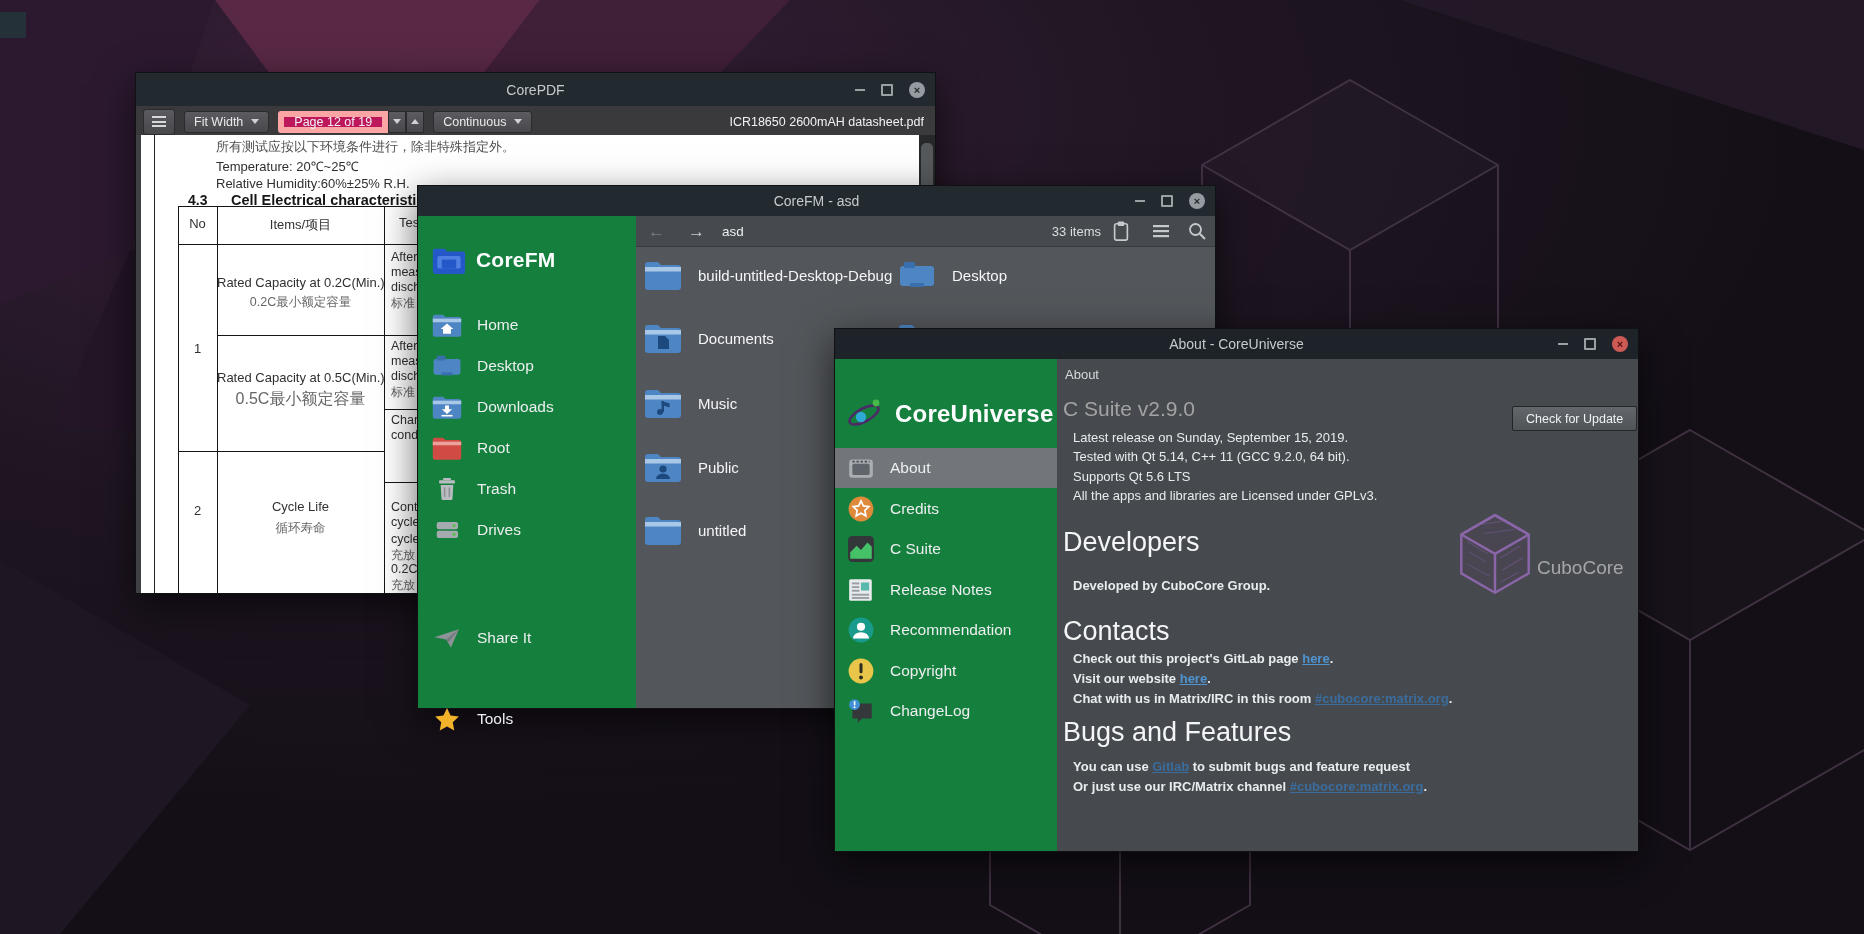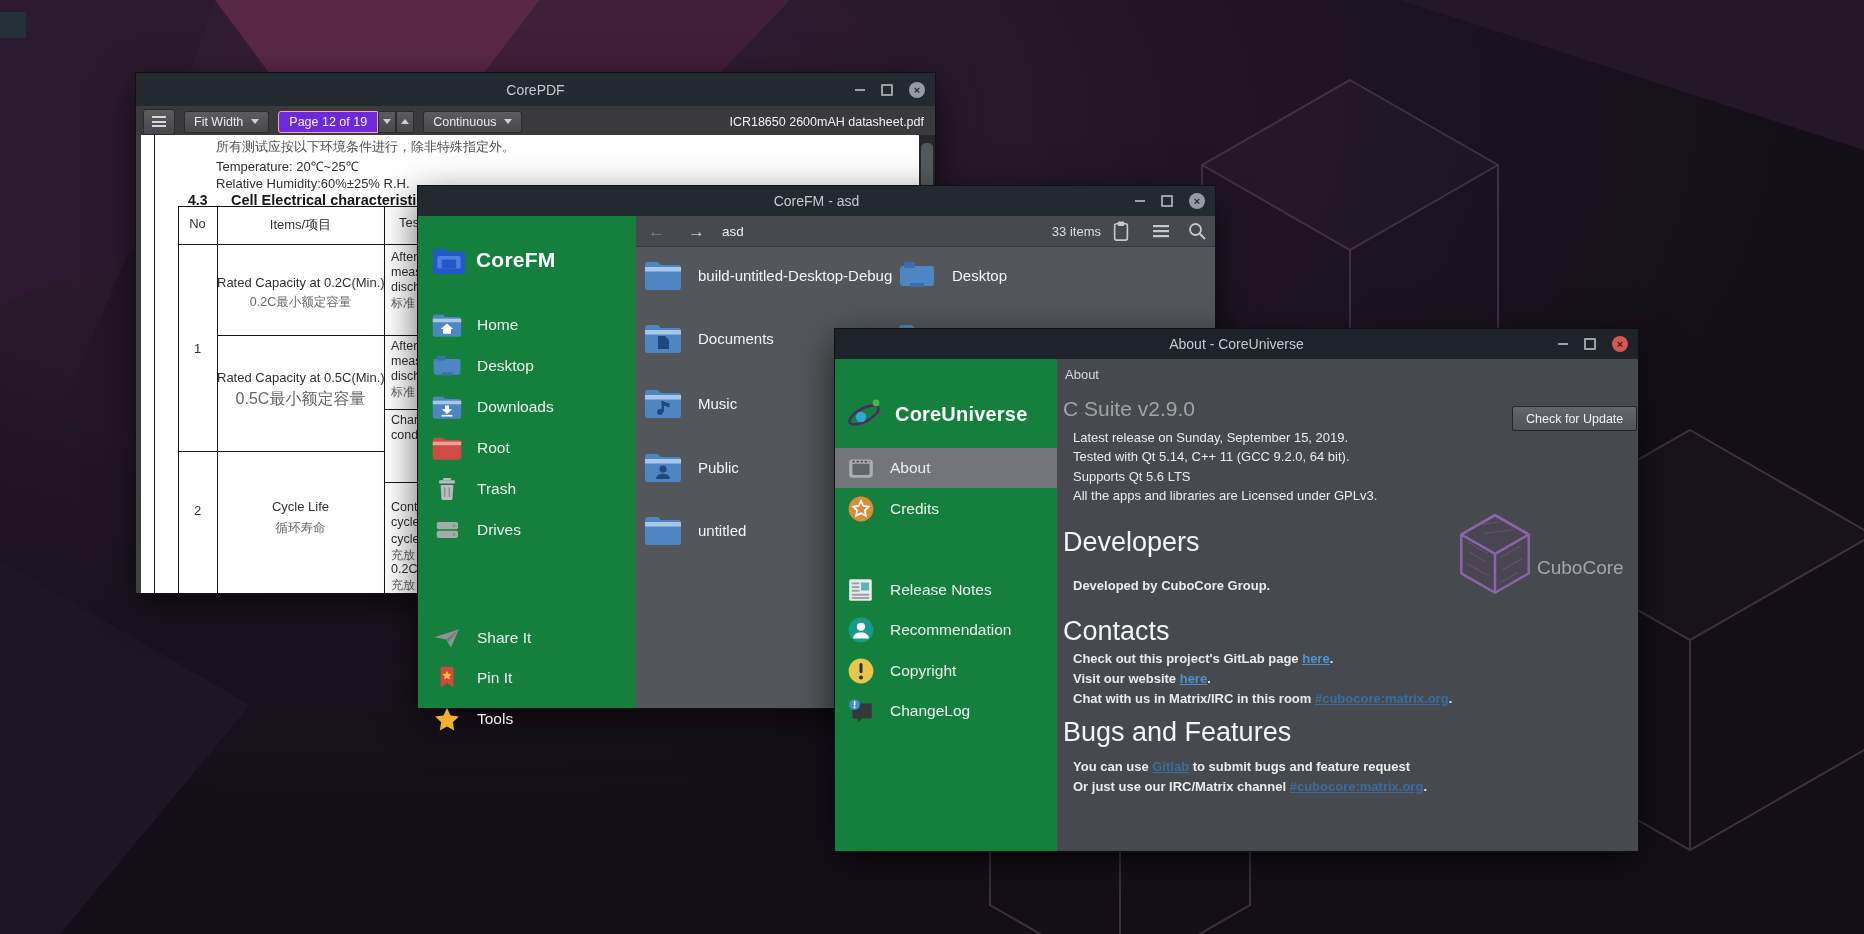--- a/index.html
+++ b/index.html
@@ -16,21 +16,21 @@
   .mx{width:8px;height:8px;border:2px solid #9aa1a5;border-radius:1px}
   .cl{width:16px;height:16px;border-radius:50%;background:#959ba0;color:#23282b;font-size:11px;line-height:16px;text-align:center;font-weight:bold}
   .cl.red{background:#cd5a55;color:#55100e}
   
   .pdf-tools{height:31px;background:#3a3a3c;display:flex;align-items:center;gap:9px;padding:0 7px;border-bottom:1px solid #2a2a2c}
   .btn{background:linear-gradient(#5c5c60,#48484c);border:1px solid #2b2b2d;border-radius:3px;color:#eaeaeb;font-size:12.5px;height:22px;display:flex;align-items:center;padding:0 9px;gap:8px;box-sizing:border-box}
   .car{width:0;height:0;border-left:4px solid transparent;border-right:4px solid transparent;border-top:5px solid #cfd2d4}
   .caru{width:0;height:0;border-left:4px solid transparent;border-right:4px solid transparent;border-bottom:5px solid #cfd2d4}
   .hamb{width:30px;justify-content:center;flex-direction:column;gap:2.5px;display:flex;align-items:center;height:24px;background:linear-gradient(#5c5c60,#48484c);border:1px solid #2b2b2d;border-radius:3px}
   .hamb i{display:block;width:14px;height:2px;background:#d6d8da}
-  .pageind{background:#6d28d9;border:1px solid #fca5a5;border-radius:3px 0 0 3px;color:#f2f2f3;font-size:12.5px;height:22px;display:flex;align-items:center;padding:0 10px;box-sizing:border-box}
+  .pageind{background:#be185d;border:6px solid #fca5a5;border-radius:3px 0 0 3px;color:#f2f2f3;font-size:12.5px;height:22px;display:flex;align-items:center;padding:0 10px;box-sizing:border-box}
   .stepbtn{width:18px;height:22px;display:flex;align-items:center;justify-content:center;background:linear-gradient(#5c5c60,#48484c);border:1px solid #2b2b2d;box-sizing:border-box}
   .fname{margin-left:auto;color:#f1f2f2;font-size:12.5px;padding-right:4px;white-space:nowrap}
   .pdf-body{position:absolute;left:0;right:0;top:62px;bottom:0;background:#3f4043}
   .page{position:absolute;left:5px;top:0;width:780px;bottom:0;background:#ffffff;overflow:hidden}
   .ptxt{position:absolute;color:#303030;font-size:13px;white-space:nowrap}
   .pcn{color:#4e4e4e}
   .vl{position:absolute;width:1px;background:#151515}
   .hl{position:absolute;height:1px;background:#151515}
   .cell{position:absolute;text-align:center;white-space:nowrap}
   .sbar{position:absolute;right:0;top:0;bottom:0;width:16px;background:#26282a}
@@ -253,27 +253,20 @@
         </svg>
       <span class="lbl">Drives</span>
     </div>
     <div class="navrow" style="top:402px">
       <svg class="ico" width="30" height="24" viewBox="0 0 38 30">
           <path d="M3 14 L34 4 L24 27 L18 17 Z" fill="#8e9397"></path>
           <path d="M18 17 L34 4 L21 20 Z" fill="#74797d"></path>
         </svg>
       <span class="lbl">Share It</span>
     </div>
-    <div class="navrow" style="top:442px">
-      <svg class="ico" width="30" height="24" viewBox="0 0 38 30">
-          <path d="M11 1 h16 v26 l-8 -6 -8 6 z" fill="#d8453e"></path>
-          <path d="M19 6 l1.8 3.6 4 .6 -2.9 2.8 .7 4 -3.6 -1.9 -3.6 1.9 .7 -4 -2.9 -2.8 4 -.6 z" fill="#f4c22c"></path>
-        </svg>
-      <span class="lbl">Pin It</span>
-    </div>
     <div class="navrow" style="top:483px">
       <svg class="ico" width="30" height="24" viewBox="0 0 38 30">
           <path d="M19 1 l4.5 9.5 10.5 1.4 -7.7 7.2 1.9 10.4 -9.2 -5 -9.2 5 1.9 -10.4 -7.7 -7.2 10.5 -1.4 z" fill="#f2b32b"></path>
         </svg>
       <span class="lbl">Tools</span>
     </div>
   </div>
   <div class="fm-tbar">
     <span class="abspos" style="left:12px;color:#7b8084">
         <span class="arrowtxt">←</span>
@@ -377,36 +370,43 @@
       <span class="cl red">×</span>
     </span>
   </div>
   <div class="side" style="width:222px">
     <div class="logorow" style="top:36px;height:38px;padding-left:10px">
       <svg class="ico" width="40" height="36" viewBox="0 0 40 36">
         <ellipse cx="19" cy="19" rx="16" ry="6.5" transform="rotate(-28 19 19)" fill="none" stroke="#4c2a66" stroke-width="2.6"></ellipse>
         <circle cx="16" cy="21" r="5.2" fill="#2ea8d5"></circle>
         <circle cx="31" cy="7" r="3.4" fill="#46b94a"></circle>
       </svg>
-      <span class="logotxt" style="font-size:20px">CoreUniverse</span>
+      <span class="logotxt" style="font-size:24px">CoreUniverse</span>
     </div>
     <div class="navrow sel" style="top:89px;padding-left:12px">
       <svg class="ico" width="28" height="28" viewBox="0 0 26 26">
           <rect x="2" y="5" width="22" height="17" rx="3" fill="#a9aeb3"></rect>
           <rect x="5" y="9" width="16" height="10.5" rx="1.5" fill="#5f656b"></rect>
           <line x1="5" y1="7" x2="21" y2="7" stroke="#4b5055" stroke-width="1.6" stroke-dasharray="2.2 1.6"></line>
         </svg>
       <span class="lbl">About</span>
     </div>
     <div class="navrow" style="top:130px;padding-left:12px">
       <svg class="ico" width="28" height="28" viewBox="0 0 26 26">
           <circle cx="13" cy="13" r="11.5" fill="#df8a3a"></circle>
           <path d="M13 5.5 l2.2 4.6 5 .7 -3.6 3.5 .9 5 -4.5 -2.4 -4.5 2.4 .9 -5 -3.6 -3.5 5 -.7 z" fill="none" stroke="#fff" stroke-width="1.6"></path>
         </svg>
       <span class="lbl">Credits</span>
+    </div>
+    <div class="navrow" style="top:170px;padding-left:12px">
+      <svg class="ico" width="28" height="28" viewBox="0 0 26 26">
+          <rect x="1" y="1" width="24" height="24" rx="4" fill="#34373a"></rect>
+          <path d="M3 22 V16 L9 10 L13 14 L19 7 L23 11 V22 Z" fill="#45c168"></path>
+        </svg>
+      <span class="lbl">C Suite</span>
     </div>
     <div class="navrow" style="top:211px;padding-left:12px">
       <svg class="ico" width="28" height="28" viewBox="0 0 26 26">
           <rect x="2" y="3" width="21" height="20" rx="1.5" fill="#e8eaec"></rect>
           <rect x="13" y="6" width="7.5" height="7.5" fill="#57b8ac"></rect>
           <g fill="#9aa0a5">
             <rect x="4.5" y="6" width="7" height="1.8"></rect>
             <rect x="4.5" y="9.4" width="7" height="1.8"></rect>
             <rect x="4.5" y="12.8" width="7" height="1.8"></rect>
             <rect x="4.5" y="16.5" width="16" height="1.8"></rect>

